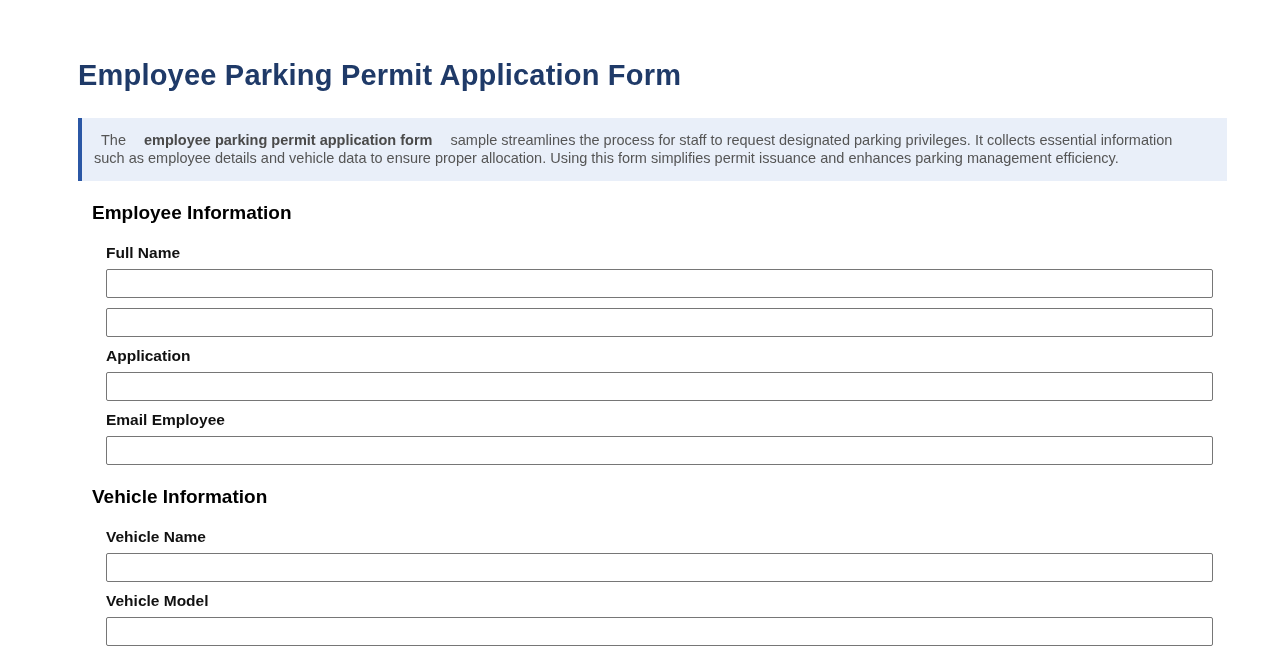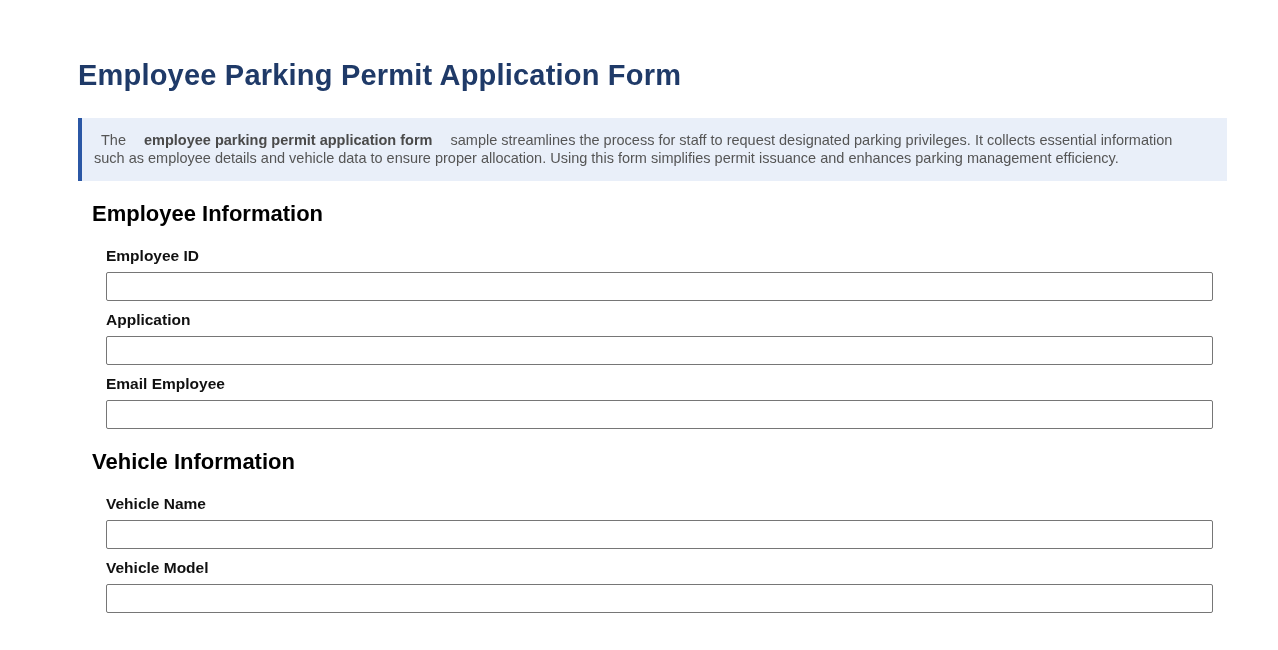--- a/index.html
+++ b/index.html
@@ -27,21 +27,21 @@
     border-left: 4px solid #2b57a5;
     padding: 13px 24px 14px 12px;
     color: #555555;
     font-size: 14.5px;
     line-height: 18px;
   }
   .info-box b { color: #4a4a4a; }
   .section-heading {
     margin-top: 22px;
     margin-bottom: 22px;
-    font-size: 22px;
+    font-size: 19px;
     line-height: 1;
     font-weight: bold;
     color: #000000;
   }
   .field { margin-bottom: 10px; }
   .field label {
     display: block;
     font-size: 15.5px;
     line-height: 18px;
     font-weight: bold;
@@ -69,23 +69,26 @@
   <h1 class="page-title">Employee Parking Permit Application Form</h1>
 
   <div class="info-box">
     <span>The </span><b>employee parking permit application form</b><span> sample streamlines the process for staff to request designated parking privileges. It collects essential information such as employee details and vehicle data to ensure proper allocation. Using this form simplifies permit issuance and enhances parking management efficiency.</span>
   </div>
 
   <div>
   <section>
     <h2 class="section-heading">Employee Information</h2>
     <div>
+  <div class="field">
+    <label>Full Name</label>
+    <input type="text" style="">
+  </div>
 
   <div class="field">
-    <label>Employee ID</label>
     <input type="text" style="">
   </div>
 
   <div class="field">
     <label>Application</label>
     <input type="text" style="">
   </div>
 
   <div class="field">
     <label>Email Employee</label>

